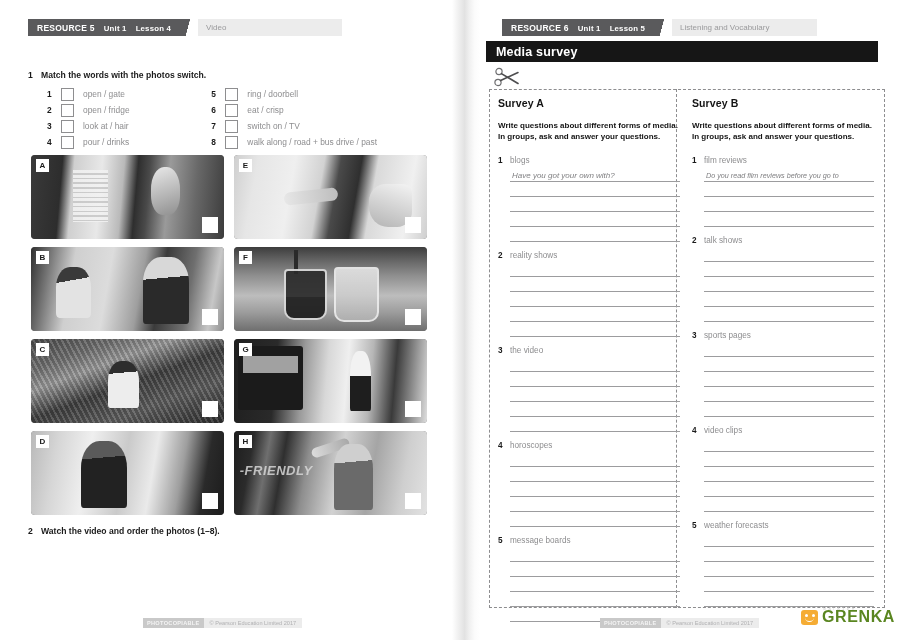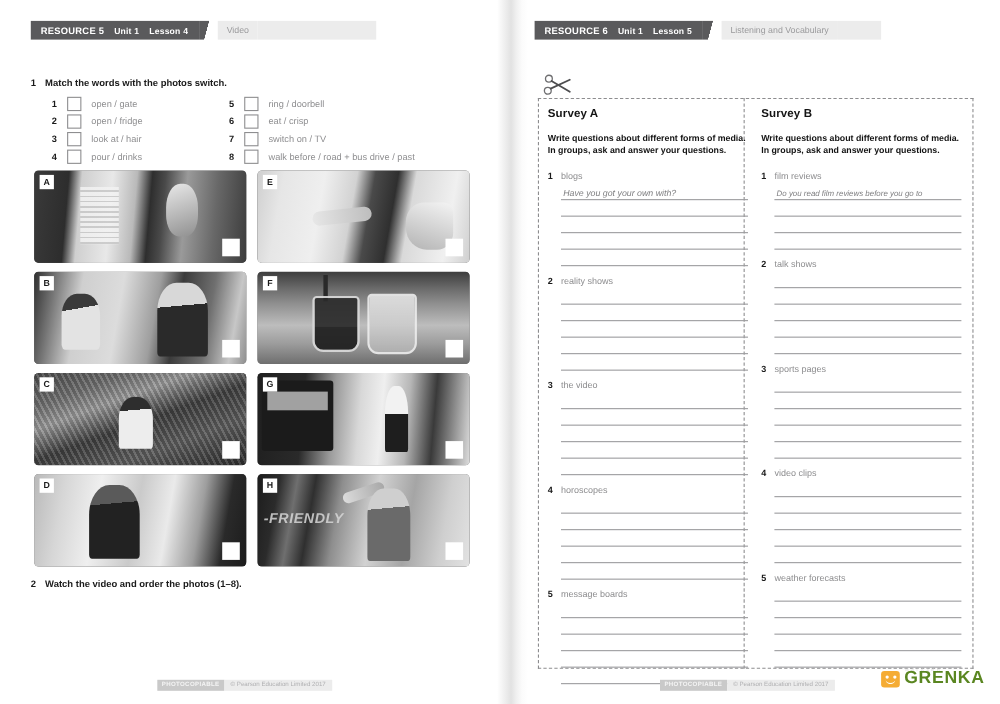--- a/index.html
+++ b/index.html
@@ -227,21 +227,21 @@
           <span class="w">switch on / TV</span>
         </div>
         <div class="wrow">
           <span class="n">4</span>
           <span class="wbox"></span>
           <span class="w">pour / drinks</span>
         </div>
         <div class="wrow">
           <span class="n">8</span>
           <span class="wbox"></span>
-          <span class="w">walk before / road + bus drive / past</span>
+          <span class="w">walk along / road + bus drive / past</span>
         </div>
       </div>
 
       <div class="photogrid">
 
         <div class="prow">
           <div class="photo">
             <div class="ph-inner pA">
                 <span class="hair"></span>
               </div>
@@ -328,31 +328,32 @@
       </div>
 
     </div>
   </div>
 
   <div class="gutter"></div>
 
   <div class="page page-right">
     <div class="sheet" style="left:-480px;width:909px;">
 
-      <div class="tabrow" style="left:486px;">
+      <div class="tabrow" style="left:502px;">
         <div class="tab-dark">
           <span class="res">RESOURCE 6</span>
           <span class="unit">Unit 1</span>
           <span class="unit">Lesson 5</span>
         </div>
         <div class="tab-wedge"></div>
         <div class="tab-light">Listening and Vocabulary</div>
         <div class="tab-fill" style="width:40px;"></div>
       </div>
 
+      <div class="titlebar right" style="left:486px;">Media survey</div>
 
       <svg class="scissors" viewBox="0 0 30 24">
         <circle cx="7" cy="5.5" r="3.1" fill="none" stroke="#6e6e70" stroke-width="1.2"></circle>
         <circle cx="6" cy="16.5" r="3.1" fill="none" stroke="#6e6e70" stroke-width="1.2"></circle>
         <path d="M9.4 7.6 L26 17.5" stroke="#4d4d4f" stroke-width="1.6" fill="none" stroke-linecap="round"></path>
         <path d="M8.6 14.6 L26 6.5" stroke="#4d4d4f" stroke-width="1.6" fill="none" stroke-linecap="round"></path>
       </svg>
 
       <div class="cutbox"></div>
       <div class="cutdivider"></div>

